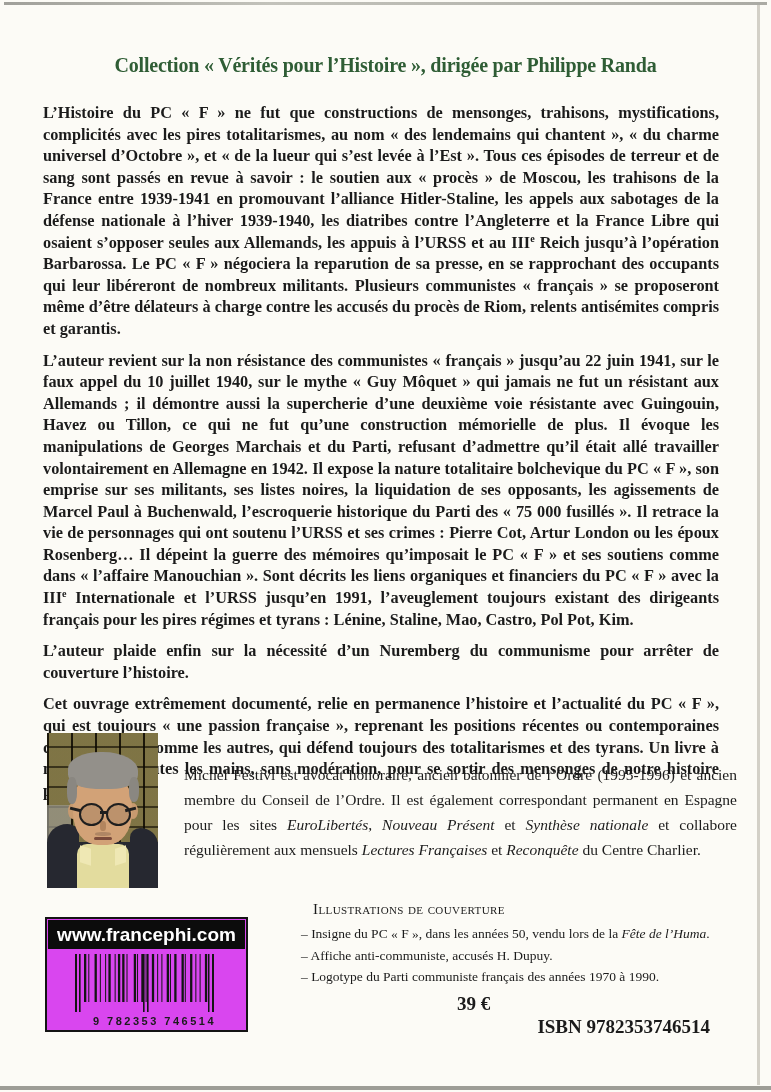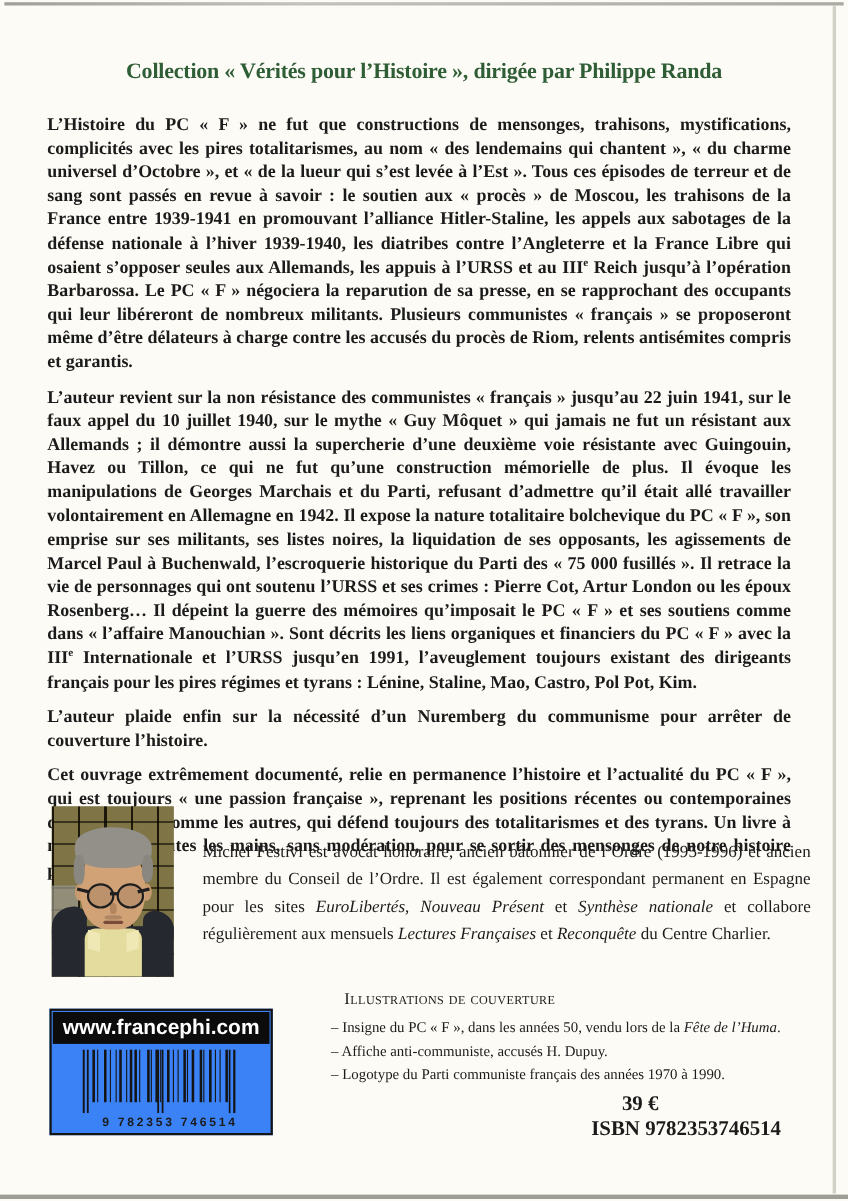--- a/index.html
+++ b/index.html
@@ -56,27 +56,27 @@
   .ph-mouth{left:47px;top:104px;width:18px;height:2.5px;background:#7a4a3a;border-radius:2px;}
 
   .bio-text{
     position:absolute;left:184px;top:762px;width:553px;margin:0;
     text-align:justify;font-size:15.5px;line-height:25px;
   }
   .illustrations{position:absolute;left:301px;top:901px;width:430px;font-size:13.5px;}
   .ill-heading{font-variant:small-caps;font-size:15px;letter-spacing:.4px;margin-bottom:5px;margin-left:12px;}
   .ill-item{line-height:21.5px;}
 
-  .barcode-box{position:absolute;left:45px;top:917px;width:203px;height:115px;background:#3b82f6;border:2px solid #141414;box-sizing:border-box;}
+  .barcode-box{position:absolute;left:45px;top:917px;width:203px;height:115px;background:#d946ef;border:2px solid #141414;box-sizing:border-box;}
   .barcode-site{margin:1px;height:29px;line-height:29px;background:#0c0c0c;color:#fff;text-align:center;
     font-family:"Liberation Sans",sans-serif;font-weight:bold;font-size:19px;}
   .barcode-bars{position:absolute;left:28px;top:35px;}
   .barcode-number{position:absolute;bottom:3px;left:20px;width:175px;text-align:center;
     font-family:"Liberation Sans",sans-serif;font-weight:bold;font-size:11px;letter-spacing:2.5px;background:transparent;}
-  .price{position:absolute;top:993px;left:457px;width:250px;text-align:center;font-weight:bold;font-size:19px;}
+  .price{position:absolute;top:993px;left:457px;width:250px;text-align:left;font-weight:bold;font-size:19px;}
   .isbn{position:absolute;top:1016px;left:460px;width:250px;text-align:right;font-weight:bold;font-size:19px;}
 </style>
 </head>
 <body>
 
 <div class="page" style="--title-green: #2f5d35;">
   <div class="edge-top"></div>
   <div class="edge-bottom"></div>
   <div class="edge-right"></div>
 

